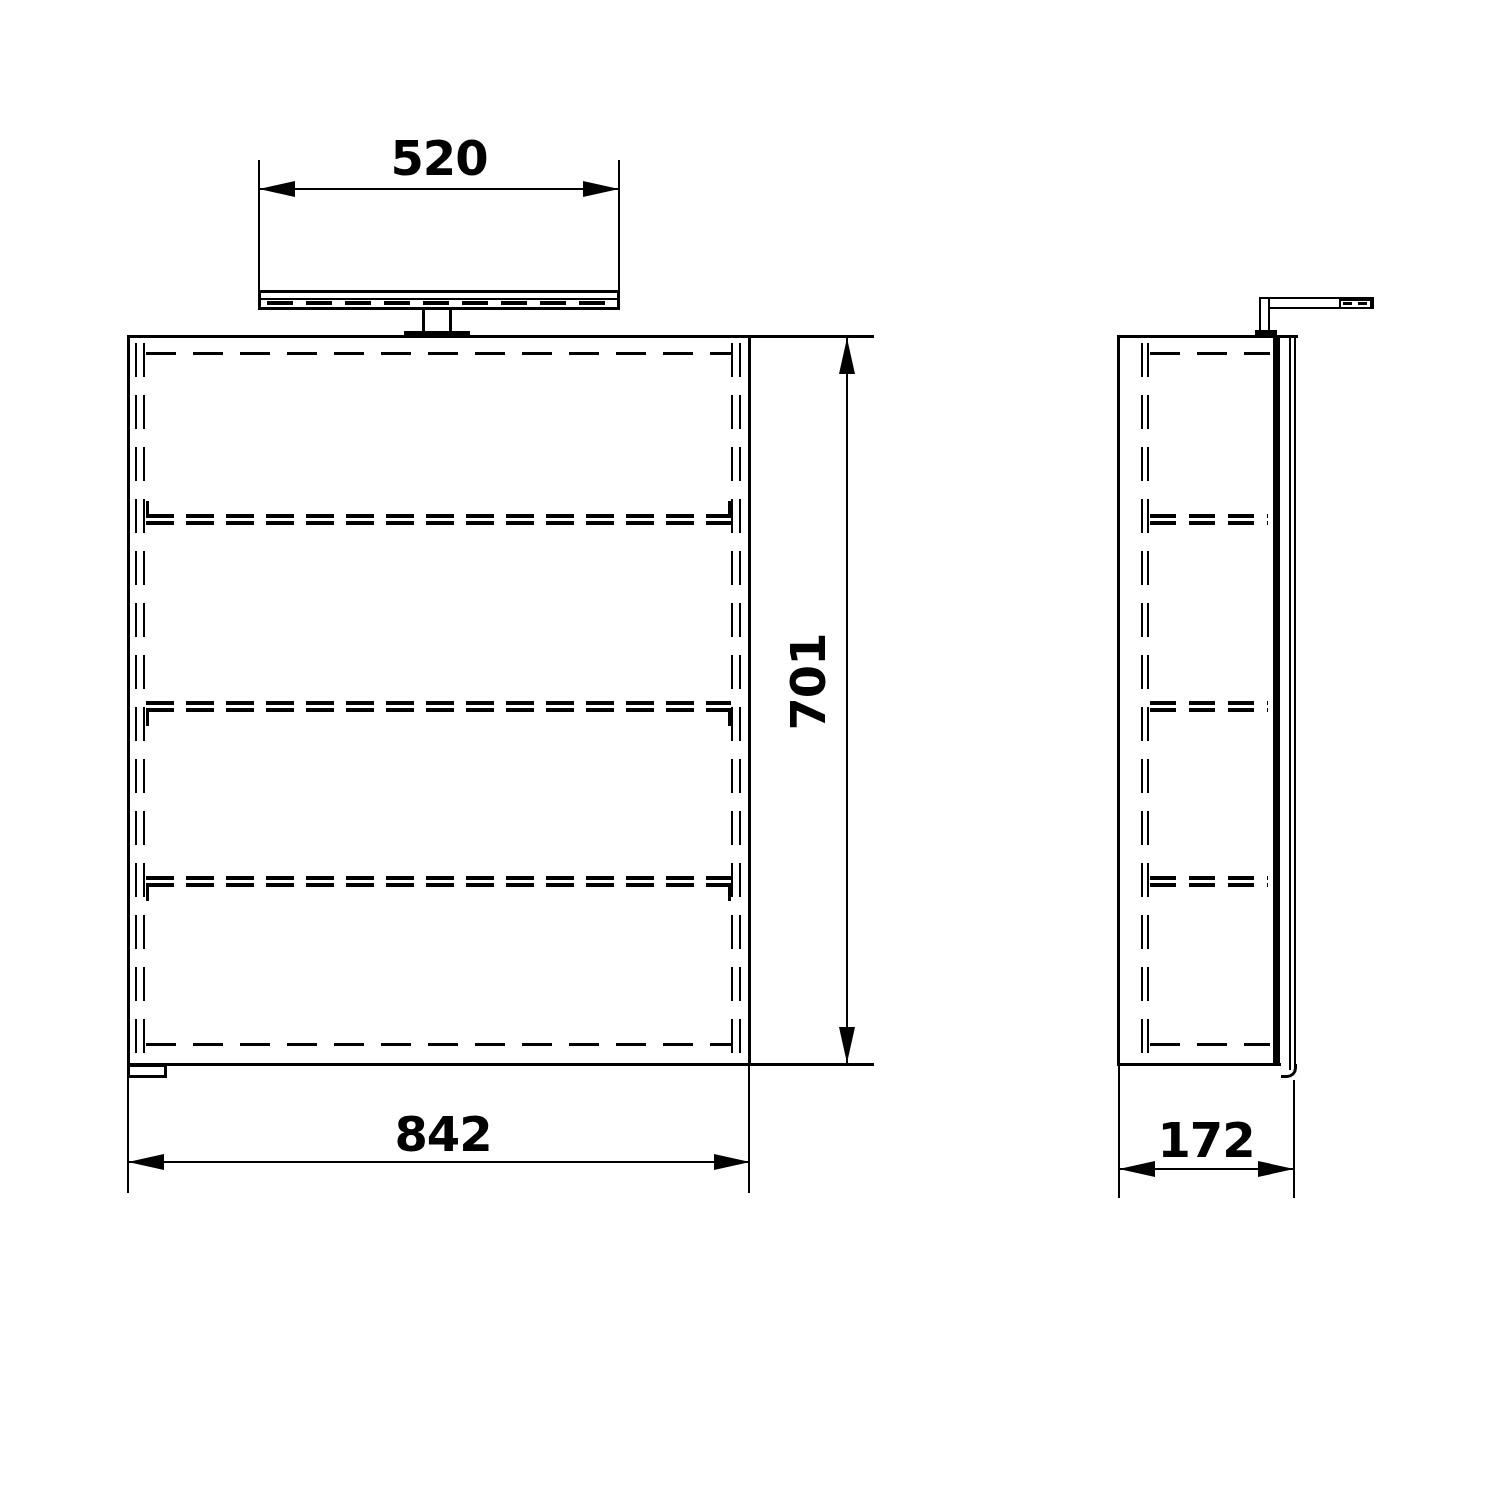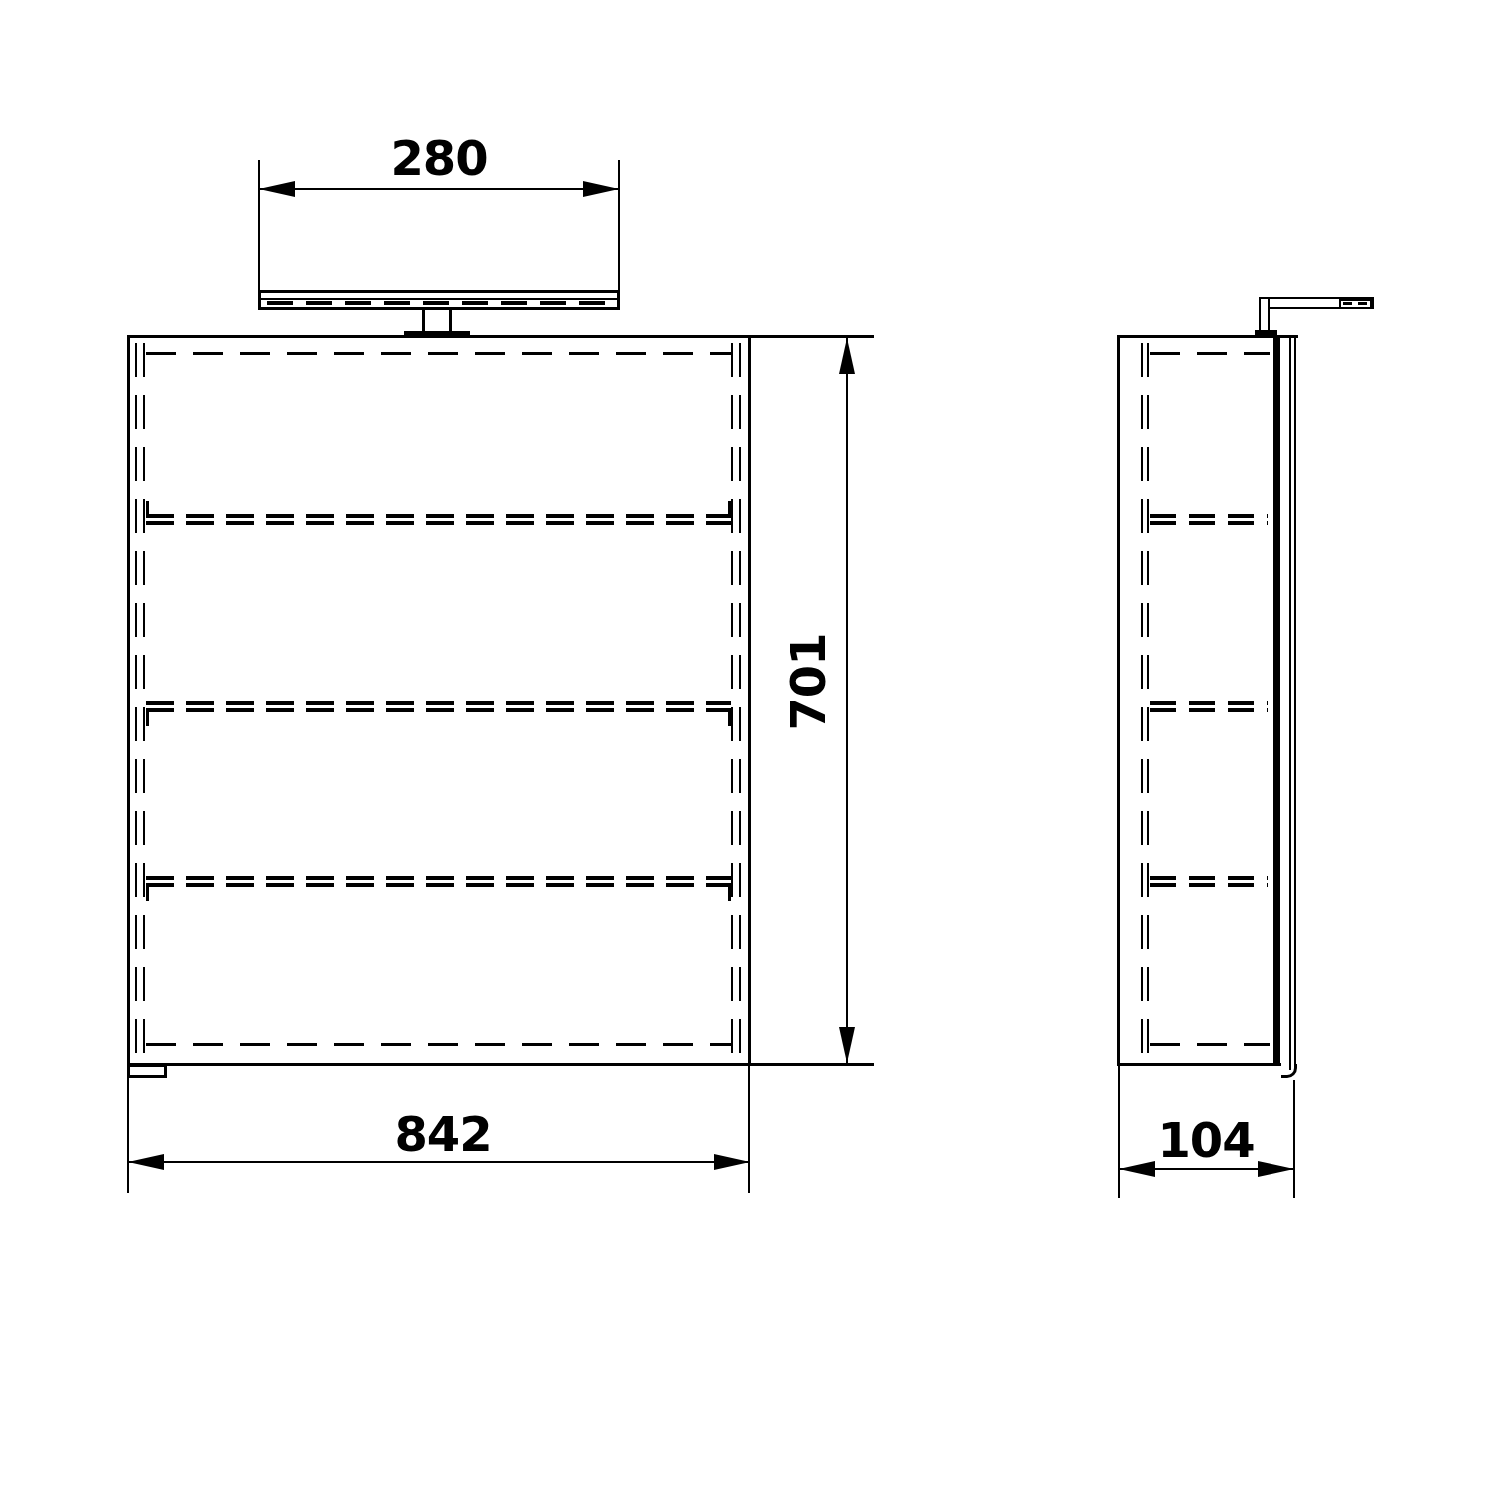--- a/index.html
+++ b/index.html
@@ -67,21 +67,21 @@
   <div class="hdash-sm" style="left:267px;top:301px;width:344px;height:4px;"></div>
   <div class="ln" style="left:422px;top:310px;width:3px;height:23px;"></div>
   <div class="ln" style="left:449px;top:310px;width:3px;height:23px;"></div>
   <div class="ln" style="left:404px;top:331px;width:66px;height:6px;"></div>
 
   <div class="ln" style="left:258px;top:160px;width:2px;height:130px;"></div>
   <div class="ln" style="left:618px;top:160px;width:2px;height:130px;"></div>
   <div class="ln" style="left:259px;top:188px;width:360px;height:2px;"></div>
   <div class="ar ar-l" style="left:259px;top:181px;"></div>
   <div class="ar ar-r" style="left:583px;top:181px;"></div>
-  <div class="dim-label" style="left:369px;top:132px;width:140px;">280</div>
+  <div class="dim-label" style="left:369px;top:132px;width:140px;">520</div>
 
   <div class="ln" style="left:846px;top:337px;width:2px;height:727px;"></div>
   <div class="ar ar-u" style="left:839px;top:338px;"></div>
   <div class="ar ar-d" style="left:839px;top:1027px;"></div>
   <div class="dim-label rot" style="left:738px;top:656px;width:140px;">701</div>
 
   <div class="ln" style="left:127px;top:1066px;width:2px;height:127px;"></div>
   <div class="ln" style="left:748px;top:1066px;width:2px;height:127px;"></div>
   <div class="ln" style="left:128px;top:1161px;width:622px;height:2px;"></div>
   <div class="ar ar-l" style="left:128px;top:1154px;"></div>
@@ -116,15 +116,15 @@
   <div class="ln" style="left:1372px;top:297px;width:2px;height:12px;"></div>
   <div class="box2" style="left:1339px;top:299px;width:33px;height:10px;"></div>
   <div class="hdash-xs" style="left:1343px;top:302px;width:25px;height:3px;"></div>
   <div class="ln" style="left:1255px;top:330px;width:22px;height:6px;"></div>
 
   <div class="ln" style="left:1118px;top:1066px;width:2px;height:132px;"></div>
   <div class="ln" style="left:1293px;top:1080px;width:2px;height:118px;"></div>
   <div class="ln" style="left:1119px;top:1168px;width:175px;height:2px;"></div>
   <div class="ar ar-l" style="left:1119px;top:1161px;"></div>
   <div class="ar ar-r" style="left:1258px;top:1161px;"></div>
-  <div class="dim-label" style="left:1136px;top:1114px;width:140px;">104</div>
+  <div class="dim-label" style="left:1136px;top:1114px;width:140px;">172</div>
 
 </div>
 
 </body></html>

